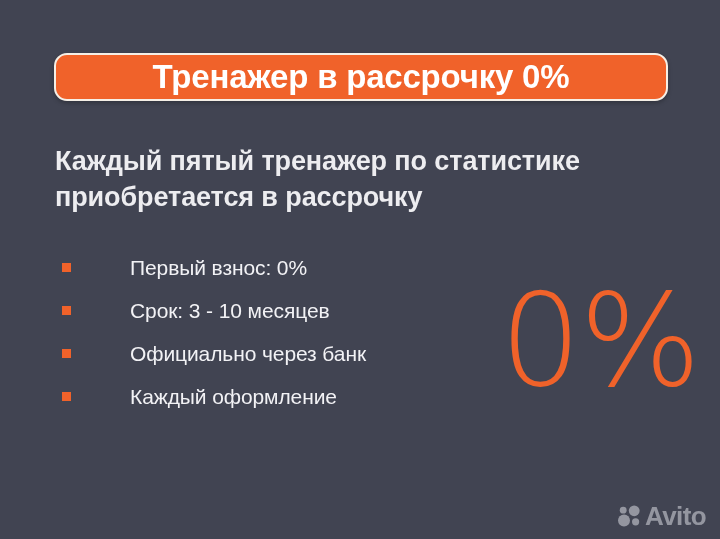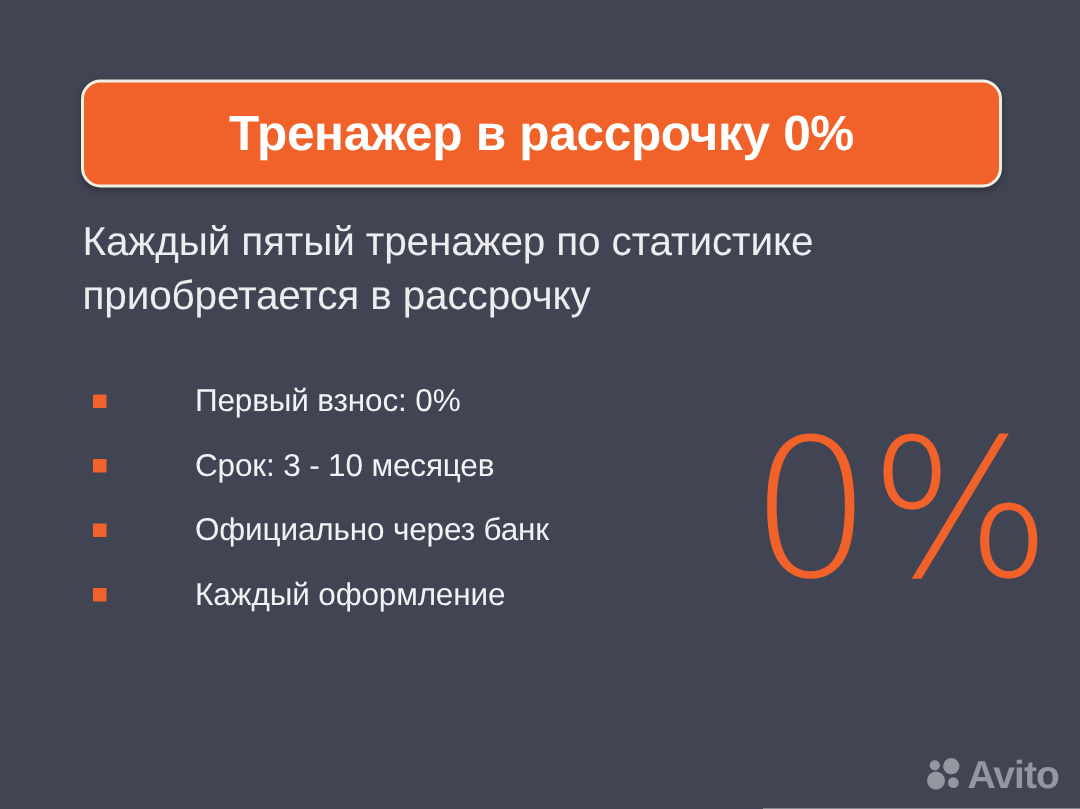--- a/index.html
+++ b/index.html
@@ -22,21 +22,21 @@
     box-sizing: border-box;
     overflow: hidden;
   }
 
   
   #title-banner {
     position: absolute;
     left: 54px;
     top: 53px;
     width: 614px;
-    height: 72px;
+    height: 48px;
     background: #F0622A;
     border: 2px solid #F5EFE6;
     border-radius: 13px;
     box-sizing: border-box;
     display: flex;
     align-items: center;
     justify-content: center;
     box-shadow: 0 2px 4px rgba(0,0,0,0.25);
   }
   #title-banner-text {
@@ -51,21 +51,21 @@
 
   
   #subtitle {
     position: absolute;
     left: 55px;
     top: 144px;
     width: 625px;
     color: #EDEDF0;
     font-size: 27px;
     line-height: 1.32;
-    font-weight: normal;
+    font-weight: bold;
     letter-spacing: -0.1px;
   }
   .subtitle-line {
     display: block;
     white-space: nowrap;
   }
 
   
   #features-list {
     position: absolute;

